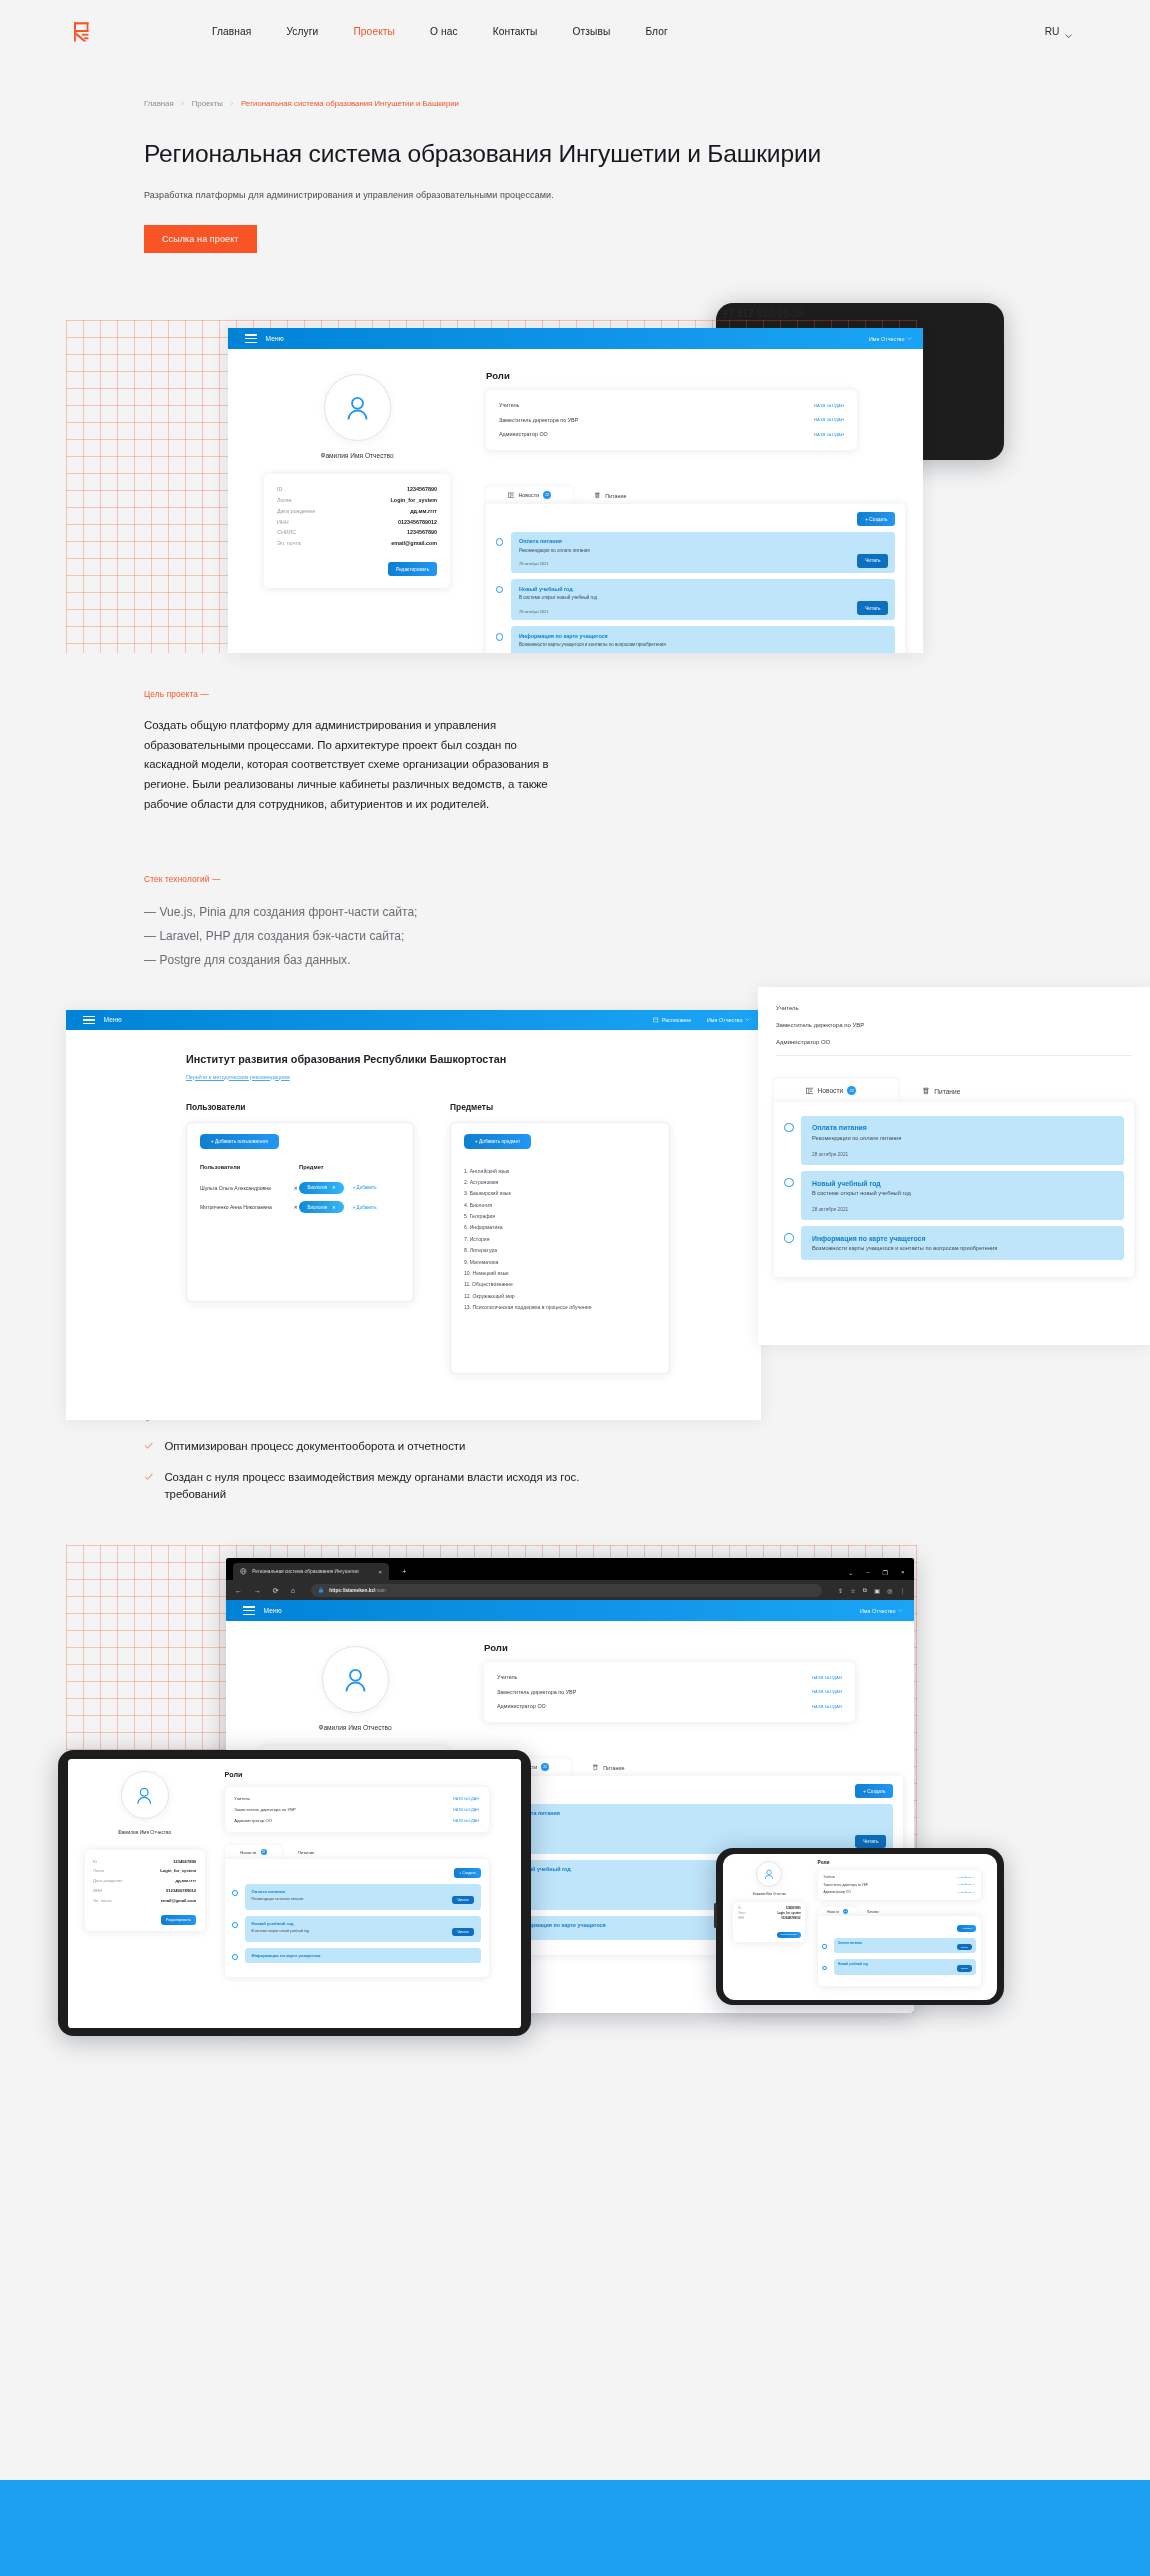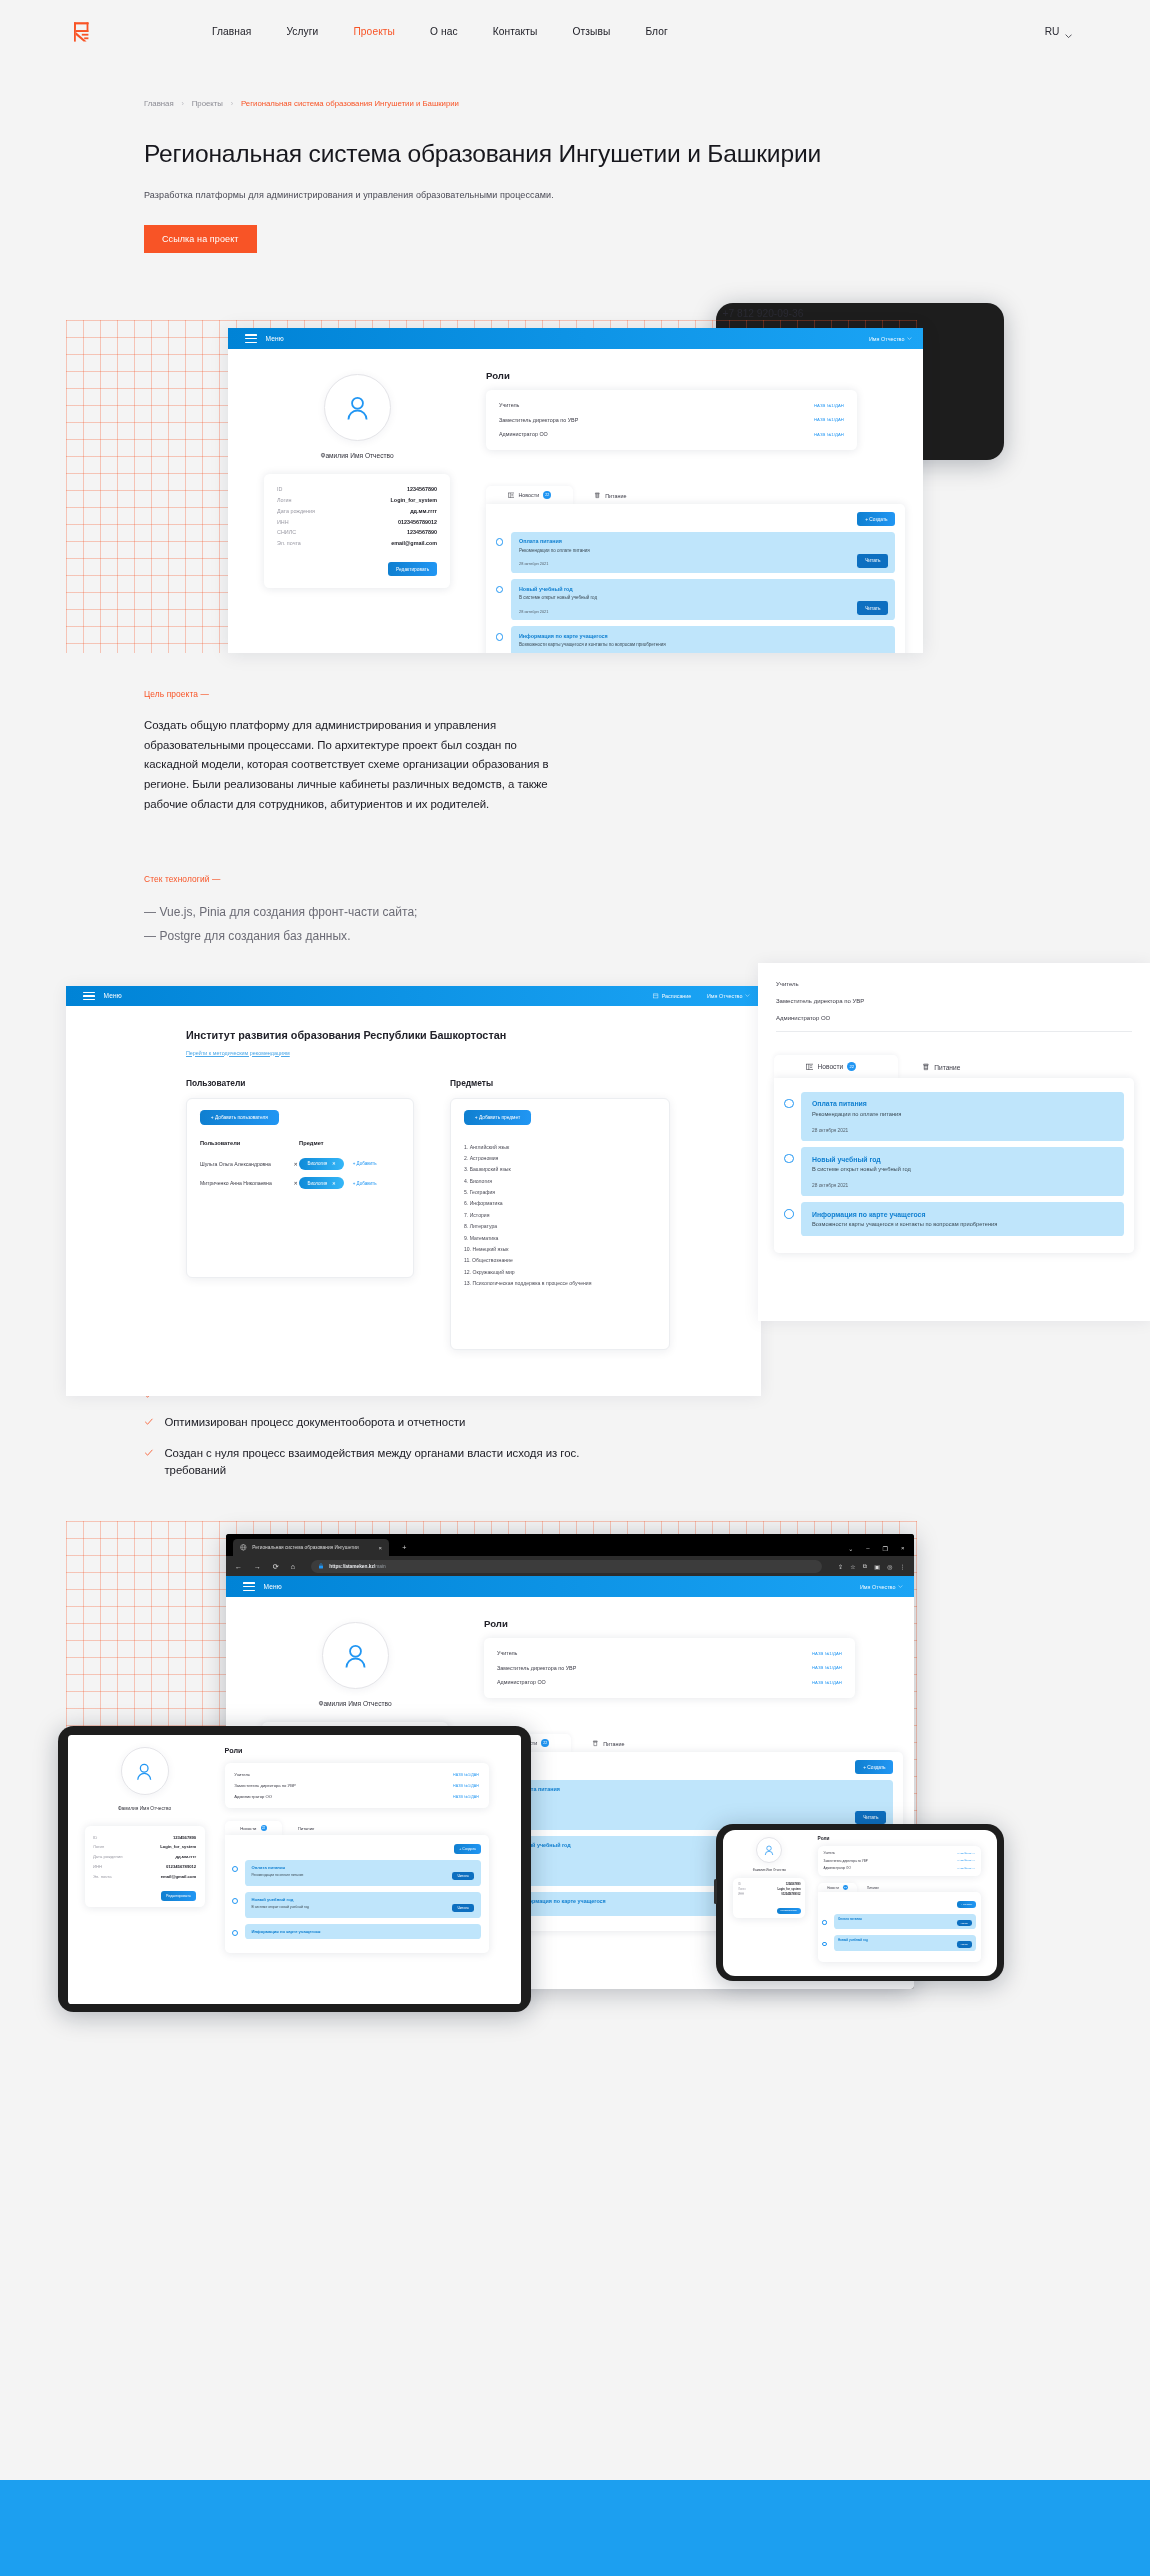--- a/index.html
+++ b/index.html
@@ -357,20 +357,21 @@
 
   <section class="text-section">
     <div class="eyebrow">Цель проекта  —</div>
     <p class="body-copy">Создать общую платформу для администрирования и управления образовательными процессами. По архитектуре проект был создан по каскадной модели, которая соответствует схеме организации образования в регионе. Были реализованы личные кабинеты различных ведомств, а также рабочие области для сотрудников, абитуриентов и их родителей.</p>
   </section>
 
   <section class="text-section" style="margin-top:60px">
     <div class="eyebrow">Стек технологий —</div>
     <ul class="tech-list">
       <li>— Vue.js, Pinia для создания фронт-части сайта;</li>
+      <li>— Laravel, PHP для создания бэк-части сайта;</li>
       <li>— Postgre для создания баз данных.</li>
     </ul>
   </section>
 
   <section class="shot2-wrap">
 
     <div class="shot2-left">
       <div class="app-topbar">
         <span class="burger">
             <i></i>

